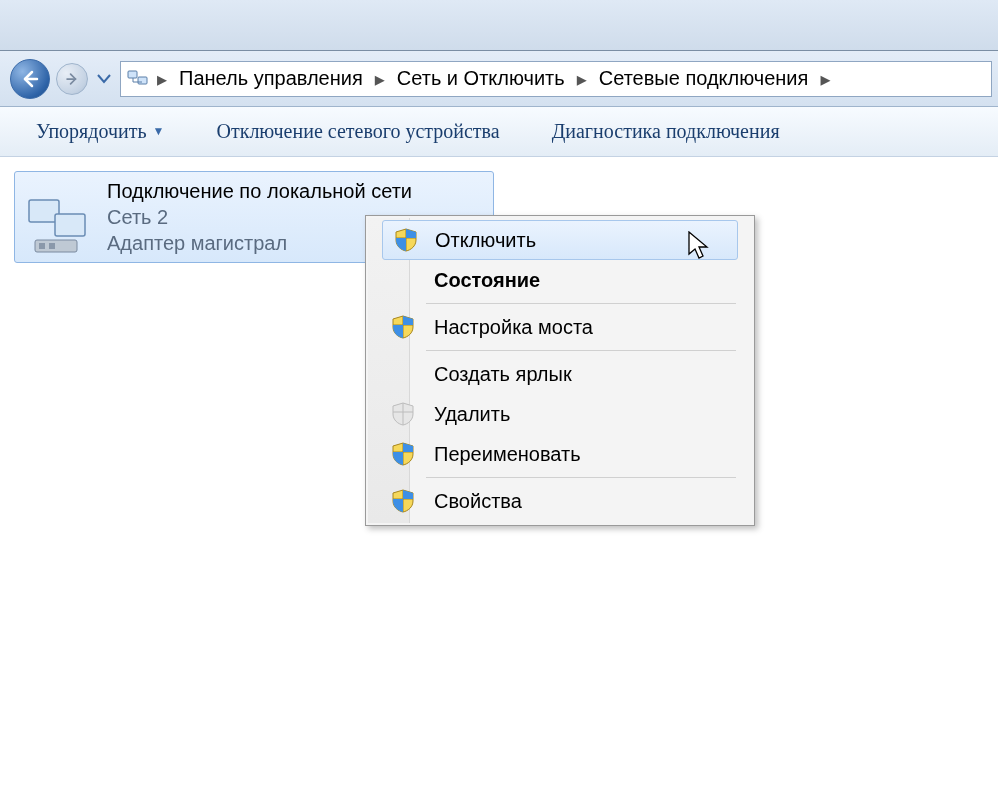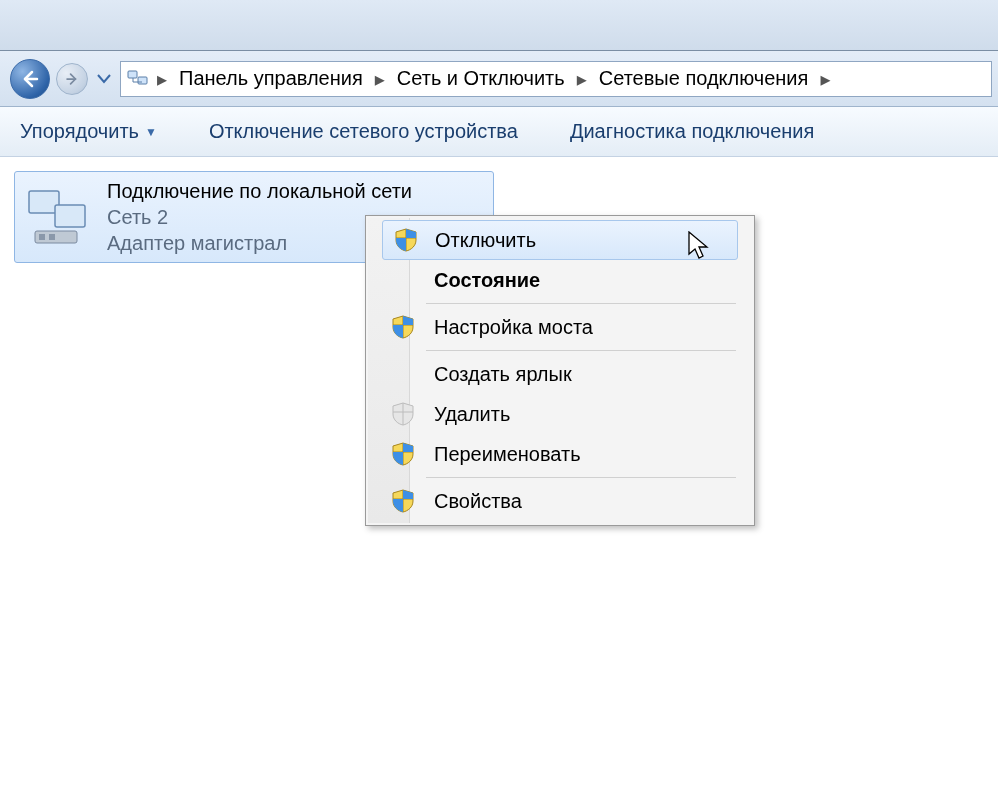--- a/index.html
+++ b/index.html
@@ -77,40 +77,41 @@
     color: #000;
     padding: 2px 4px;
   }
   
   .toolbar {
     height: 50px;
     background: linear-gradient(#f7fbff, #e4edf6);
     border-bottom: 1px solid #c4d2e3;
     display: flex;
     align-items: center;
-    padding: 0 14px;
+    padding: 0 30px;
     gap: 40px;
     color: #1a3e6e;
+    font-family: Liberation Serif, serif;
   }
   .tb-item {
     display: flex; align-items: center; gap: 6px;
     padding: 4px 6px;
   }
   .tb-item .tri { font-size: 12px; color: #3a6aa8; }
   
   .content {
     position: relative;
     height: calc(100% - 106px);
     background: #fff;
     padding: 14px;
   }
   .conn-item {
     width: 480px;
     display: flex;
-    align-items: center;
+    align-items: flex-end;
     gap: 12px;
     padding: 6px 10px;
     border: 1px solid #8fb6e4;
     background: linear-gradient(#eaf3fe, #d7e8fb);
     border-radius: 3px;
   }
   .conn-icon {
     width: 70px; height: 60px;
     position: relative;
     flex-shrink: 0;

